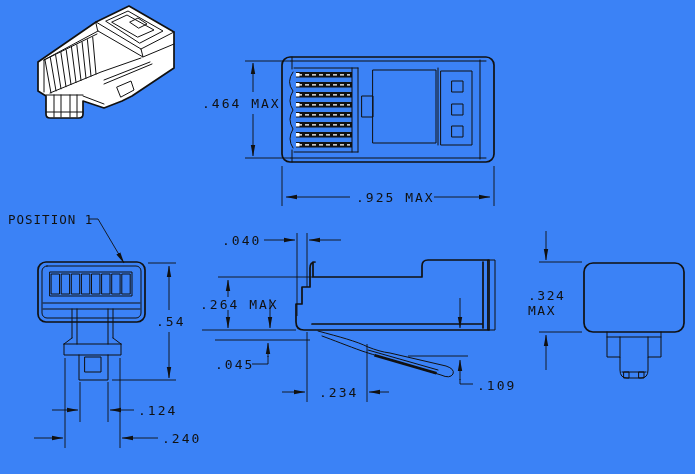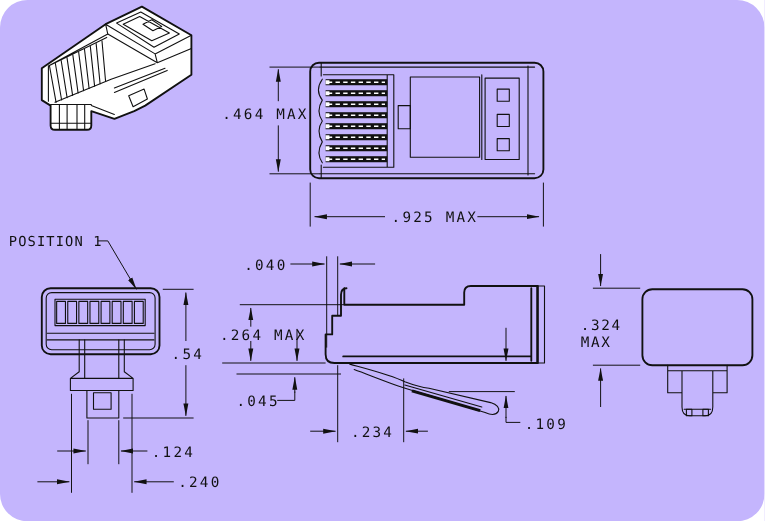--- a/index.html
+++ b/index.html
@@ -1,16 +1,16 @@
 <!DOCTYPE html>
 <html><head>
 <meta charset="utf-8">
 <style>
   html,body{margin:0;padding:0;background:#fff;}
-  .canvas{width:695px;height:474px;position:relative;background:#c4b5fd;overflow:hidden;border-radius:25px;}
+  .canvas{width:695px;height:474px;position:relative;background:#3b82f6;overflow:hidden;}
   svg{display:block;}
   text{font-family:"DejaVu Sans Mono","Liberation Mono",monospace;font-size:13px;fill:#111;letter-spacing:2px;}
   text.lbl{font-size:12.5px;letter-spacing:1px;}
   text.two{letter-spacing:1.5px;}
   .outline{stroke:#111;stroke-width:1.7;fill:none;stroke-linejoin:round;stroke-linecap:round;}
   .outlinef{stroke:#111;stroke-width:1.7;fill:#fff;stroke-linejoin:round;stroke-linecap:round;}
   .thin{stroke:#111;stroke-width:1;fill:none;stroke-linejoin:round;stroke-linecap:round;}
   .dim{stroke:#111;stroke-width:0.9;fill:none;}
   .bar{fill:#111;stroke:none;}
   .dashw{stroke:#fff;stroke-width:1.3;stroke-dasharray:4 3;fill:none;}

